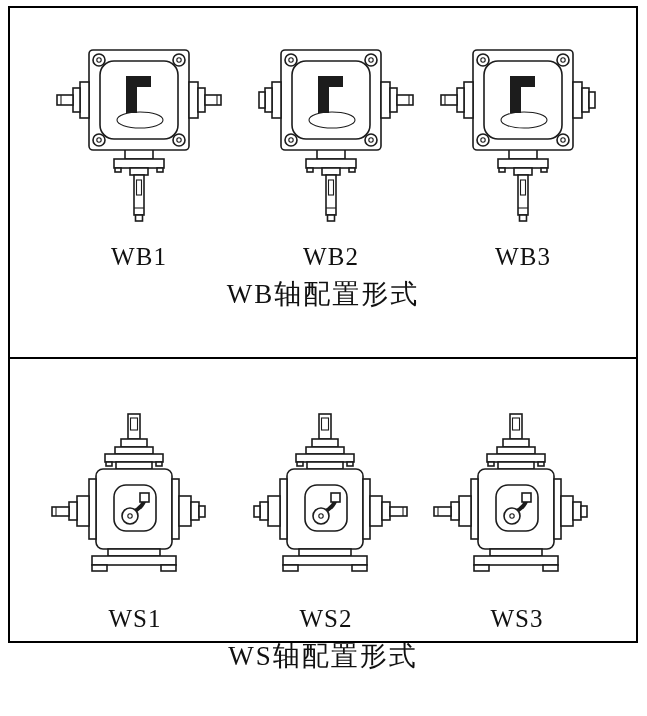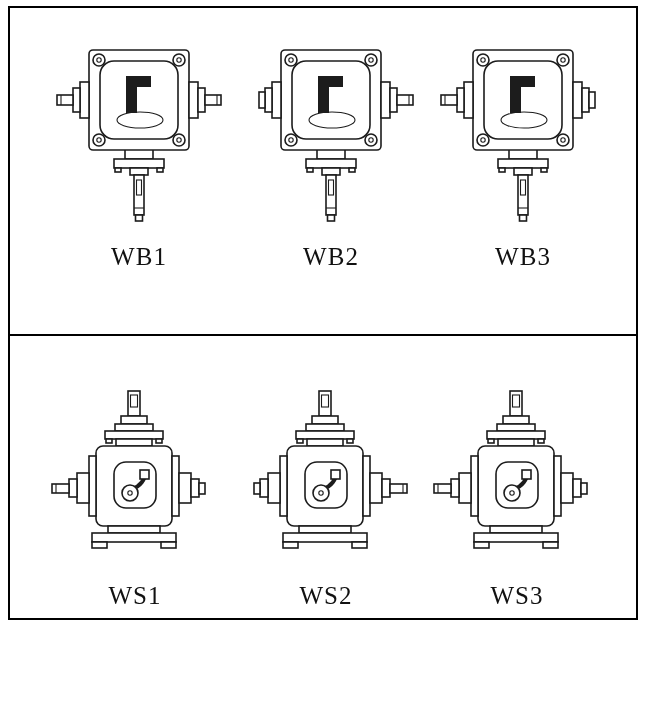--- a/index.html
+++ b/index.html
@@ -1,21 +1,21 @@
 <!DOCTYPE html>
 <html style="--line: #1c1c1c; --text: #111111; --watermark: #b5b5b5; --border: #000000;"><head>
 <meta charset="utf-8">
 <style>
   html,body{margin:0;padding:0;background:#fff;}
   .page{position:relative;width:647px;height:716px;background:#fff;
         font-family:"Liberation Serif",serif;overflow:hidden;}
   .panel{position:absolute;left:8px;width:630px;border:2px solid var(--border,#000);
          background:#fff;box-sizing:border-box;}
   .panel-wb{top:6px;height:388px;}
-  .panel-ws{top:334px;height:286px;}
+  .panel-ws{top:357px;height:286px;}
   .figrow{display:flex;justify-content:space-between;}
   .panel-wb .figrow{padding:30px 28px 0 44px;}
   .panel-ws .figrow{padding:52px 34px 0 40px;}
   figure{margin:0;}
   .figcell{display:flex;flex-direction:column;align-items:center;}
   .figcell svg{display:block;}
   .figlabel{font-size:25px;color:var(--text,#111);letter-spacing:1px;}
   .panel-wb .figlabel{margin-top:10px;}
   .panel-ws .figlabel{margin-top:22px;}
   .caption{text-align:center;font-size:27px;color:var(--text,#111);
@@ -137,20 +137,21 @@
               <rect class="ln" x="3" y="57" width="16" height="10"></rect>
               <line class="ln2" x1="7" y1="57" x2="7" y2="67"></line>
               <rect class="ln" x="135" y="44" width="9" height="36"></rect>
               <rect class="ln" x="144" y="50" width="7" height="24"></rect>
               <rect class="ln" x="151" y="54" width="6" height="16"></rect>
             </svg>
           </div>
         <figcaption class="figlabel">WB3</figcaption>
       </figure>
     </div>
+    <div class="caption">WB轴配置形式</div>
   </section>
 
   <section class="panel panel-ws">
     <div class="figrow">
       <figure class="figcell">
         <div>
             <svg width="170" height="172" viewBox="0 0 170 172" xmlns="http://www.w3.org/2000/svg">
               <rect class="ln" x="78" y="3" width="12" height="25"></rect>
               <rect class="ln2" x="80.5" y="7" width="7" height="12"></rect>
               <rect class="ln" x="71" y="28" width="26" height="8"></rect>
@@ -244,16 +245,17 @@
               <rect class="ln" x="2" y="96" width="17" height="9"></rect>
               <line class="ln2" x1="6" y1="96" x2="6" y2="105"></line>
               <rect class="ln" x="129" y="85" width="12" height="30"></rect>
               <rect class="ln" x="141" y="91" width="8" height="18"></rect>
               <rect class="ln" x="149" y="95" width="6" height="11"></rect>
             </svg>
           </div>
         <figcaption class="figlabel">WS3</figcaption>
       </figure>
     </div>
+    <div class="caption">WS轴配置形式</div>
 
   </section>
 
 </div>
 
 </body></html>

